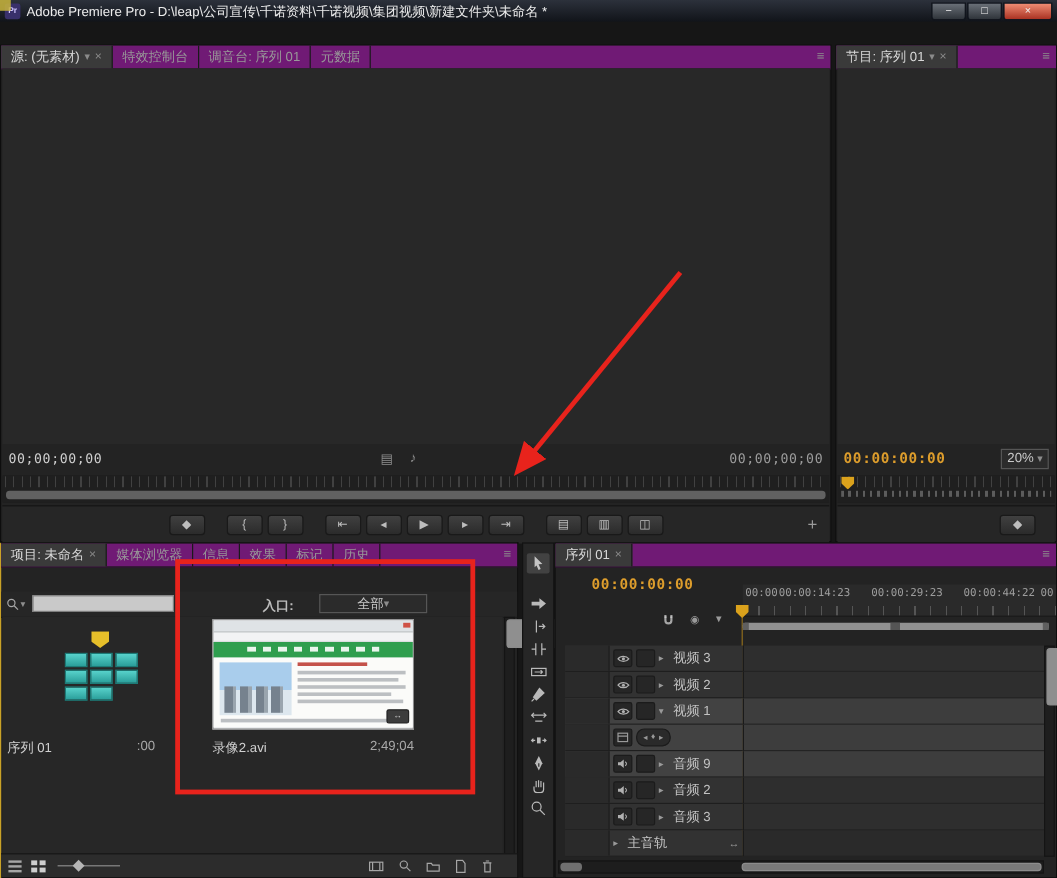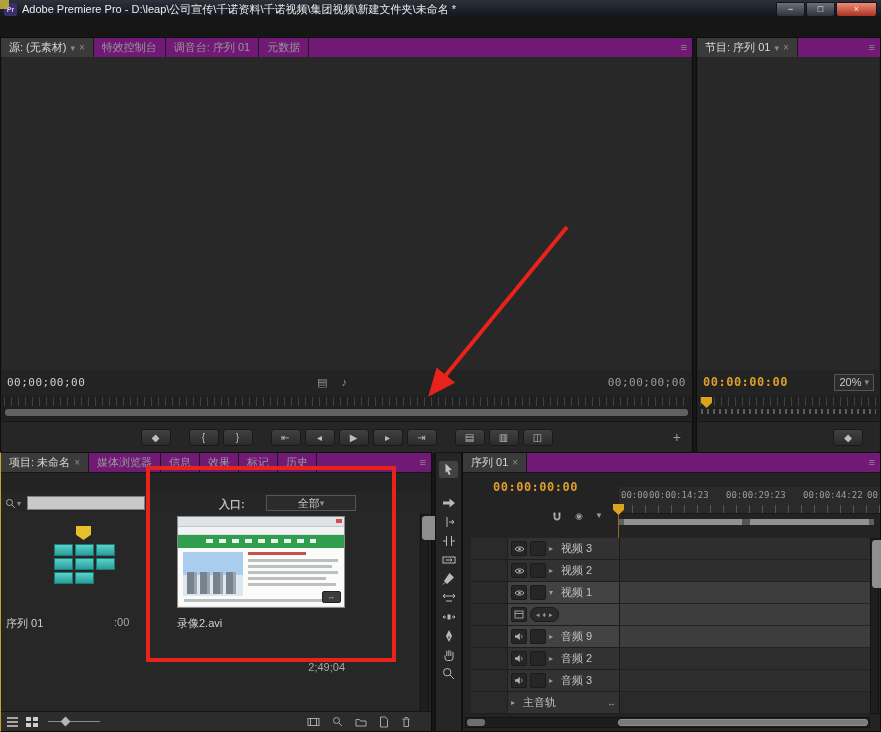--- a/index.html
+++ b/index.html
@@ -317,21 +317,21 @@
           <span class="t-line" style="left:70px;top:11px;width:90px;"></span>
           <span class="t-line" style="left:70px;top:17px;width:84px;"></span>
           <span class="t-line" style="left:70px;top:23px;width:90px;"></span>
           <span class="t-line" style="left:70px;top:29px;width:78px;"></span>
           <span class="t-line" style="left:70px;top:35px;width:88px;"></span>
           <span class="t-line" style="left:6px;top:51px;width:152px;"></span>
           <span class="t-badge">↔</span>
         </div>
       </div>
       <span class="iname" style="position:absolute;left:175px;top:102px;">录像2.avi</span>
-      <span class="iname" style="position:absolute;left:298px;top:102px;width:45px;text-align:right;color:#a8a8a8;margin-top:45px;">2;49;04</span>
+      <span class="iname" style="position:absolute;left:298px;top:102px;width:45px;text-align:right;color:#a8a8a8;">2;49;04</span>
     </div>
 
     <div class="vsb" style="right:2px;top:61px;height:199px;">
       <span class="thumb" style="top:1px;height:24px;"></span>
     </div>
 
     <div class="statusbar">
       <span class="bars" style="margin-right:8px;">
           <i></i>
           <i></i>

